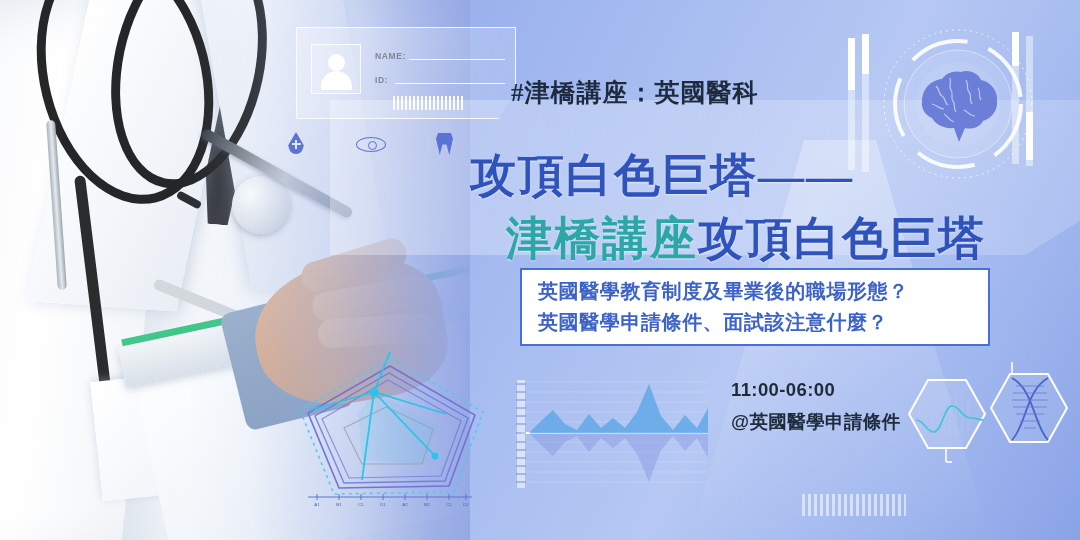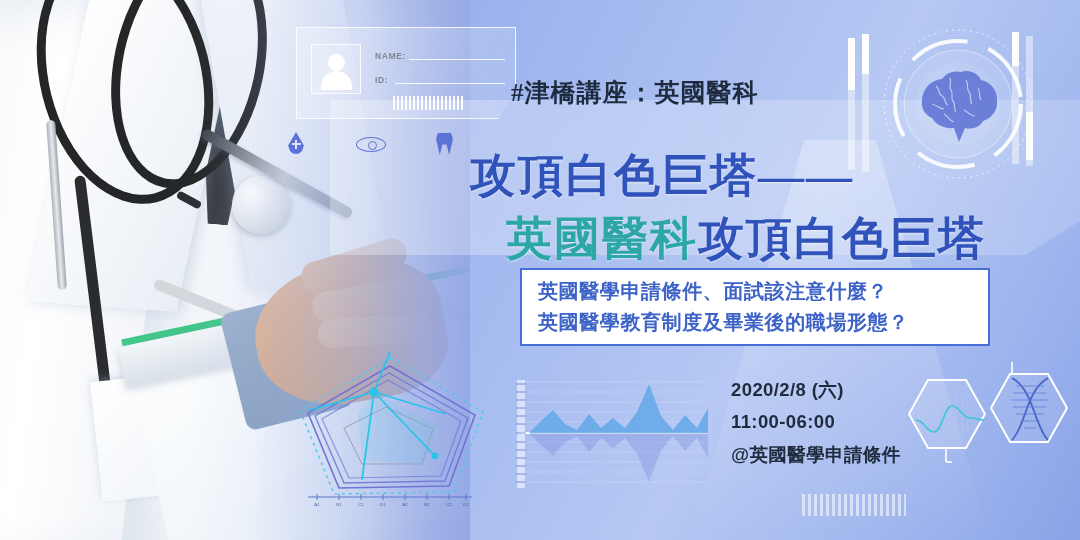--- a/index.html
+++ b/index.html
@@ -357,27 +357,26 @@
     </g>
     <line x1="112" y1="0" x2="112" y2="12" stroke="#ffffff" stroke-width="1.6"></line>
   </svg>
 
   <div class="barcode"></div>
 
   <div class="hashtag">#津橋講座：英國醫科</div>
 
   <div class="title">
     <span class="l1">攻頂白色巨塔——</span>
-    <span class="l2"><span class="teal">英國醫科</span><span>攻頂白色巨塔</span></span>
+    <span class="l2"><span class="teal">津橋講座</span><span>攻頂白色巨塔</span></span>
   </div>
 
   <div class="subbox">
+    <span>英國醫學教育制度及畢業後的職場形態？</span>
     <span>英國醫學申請條件、面試該注意什麼？</span>
-    <span>英國醫學教育制度及畢業後的職場形態？</span>
   </div>
 
   <div class="info">
-    <span>2020/2/8 (六)</span>
     <span>11:00-06:00</span>
     <span>@英國醫學申請條件</span>
   </div>
 
 </div>
 
 </body></html>

